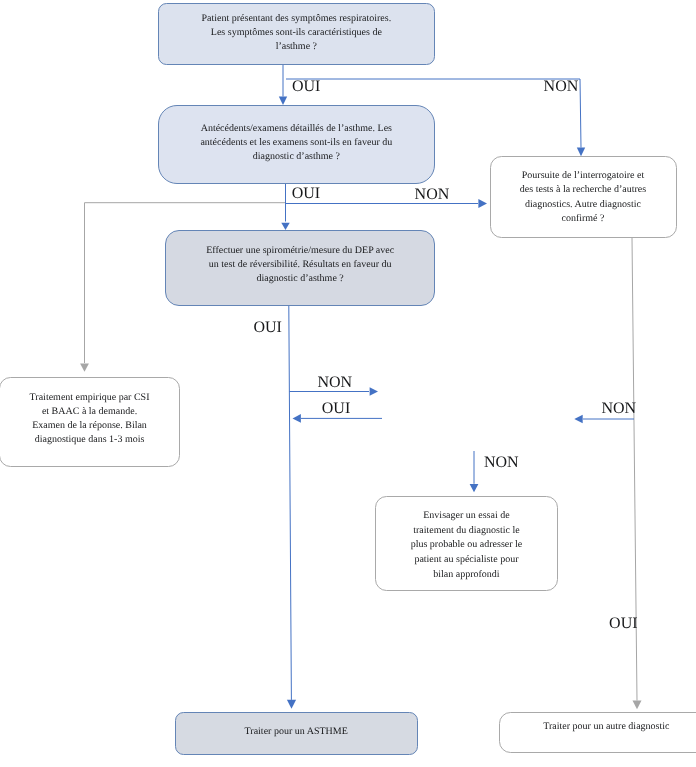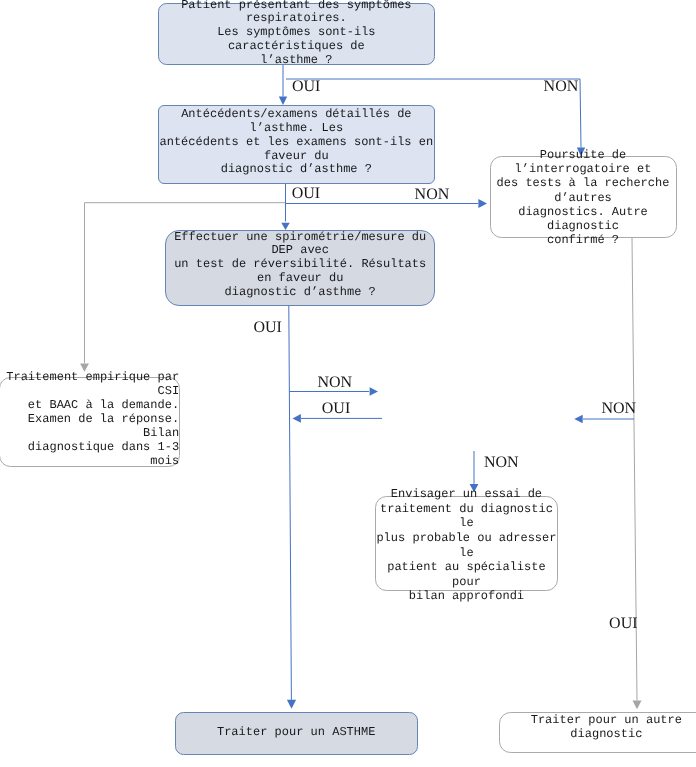--- a/index.html
+++ b/index.html
@@ -3,21 +3,21 @@
 <meta charset="utf-8">
 <style>
   html,body{margin:0;padding:0;}
   body{width:696px;height:767px;background:#ffffff;overflow:hidden;
        font-family:"Liberation Serif",serif;
        -webkit-font-smoothing:antialiased;text-rendering:geometricPrecision;}
   #canvas{position:relative;width:696px;height:767px;}
   #wires{position:absolute;left:0;top:0;width:696px;height:767px;}
   .node{position:absolute;box-sizing:border-box;display:flex;align-items:center;
         justify-content:center;text-align:center;}
-  .node .txt{font-size:12px;line-height:13.7px;color:#17181a;font-family:Liberation Mono, monospace;}
+  .node .txt{font-size:10px;line-height:13.7px;color:#17181a;}
   .node.blue{background:#dce2ee;border:1.3px solid #6485b6;border-radius:8.5px;}
   .node.white{background:#ffffff;border:1px solid #a9a9a9;border-radius:11.5px;}
   .lbl{position:absolute;font-size:16px;line-height:12px;color:#17181a;white-space:nowrap;}
   .lbl.muted{color:#8d8d8d;}
 </style>
 </head>
 <body>
 
 <div id="canvas">
 
@@ -64,30 +64,30 @@
       </g>
       <g>
         <path d="M634,419 L583,419" fill="none" stroke="#4472c4" stroke-width="1"></path>
         <polygon points="574.3,419 582.6999999999999,414.7 582.6999999999999,423.3" fill="#4472c4"></polygon>
       </g>
   </svg>
 
     <div class="node blue" style="left: 158.05px; top: 2.85px; width: 276.6px; height: 62.3px; background: rgb(220, 226, 238); border-color: rgb(100, 133, 182); border-radius: 8.5px; border-width: 1.3px;">
       <div class="txt" style="line-height: 13.7px; position: relative; top: -1px;">Patient présentant des symptômes respiratoires.<br>Les symptômes sont-ils caractéristiques de<br>l’asthme ?</div>
     </div>
-    <div class="node blue" style="left: 158.05px; top: 105.25px; width: 276.6px; height: 78.9px; background: rgb(221, 227, 240); border-color: rgb(100, 133, 182); border-radius: 6px; border-width: 1.3px;">
+    <div class="node blue" style="left: 158.05px; top: 105.25px; width: 276.6px; height: 78.9px; background: rgb(221, 227, 240); border-color: rgb(100, 133, 182); border-radius: 19px; border-width: 1.3px;">
       <div class="txt" style="line-height: 13.8px; position: relative; top: -2px;">Antécédents/examens détaillés de l’asthme. Les<br>antécédents et les examens sont-ils en faveur du<br>diagnostic d’asthme ?</div>
     </div>
     <div class="node blue" style="left: 165.35px; top: 229.85px; width: 269.7px; height: 76.3px; background: rgb(213, 217, 226); border-color: rgb(100, 133, 182); border-radius: 14px; border-width: 1.3px;">
       <div class="txt" style="line-height: 13.8px; position: relative; top: -3px;">Effectuer une spirométrie/mesure du DEP avec<br>un test de réversibilité. Résultats en faveur du<br>diagnostic d’asthme ?</div>
     </div>
     <div class="node white" style="left: 489.5px; top: 155.5px; width: 187px; height: 82.3px; background: rgb(255, 255, 255); border-color: rgb(169, 169, 169); border-radius: 11.5px; border-width: 1px;">
       <div class="txt" style="line-height: 14.2px; position: relative; top: 1px;">Poursuite de l’interrogatoire et<br>des tests à la recherche d’autres<br>diagnostics. Autre diagnostic<br>confirmé ?</div>
     </div>
-    <div class="node white" style="left: -1px; top: 376.8px; width: 181.1px; height: 90.3px; background: rgb(255, 255, 255); border-color: rgb(169, 169, 169); border-radius: 11.5px; border-width: 1px; text-align: right;">
+    <div class="node white" style="left: -1px; top: 376.8px; width: 181.1px; height: 90.3px; background: rgb(255, 255, 255); border-color: rgb(169, 169, 169); border-radius: 11.5px; border-width: 1px;">
       <div class="txt" style="line-height: 14px; position: relative; top: -3px;">Traitement empirique par CSI<br>et BAAC à la demande.<br>Examen de la réponse. Bilan<br>diagnostique dans 1-3 mois</div>
     </div>
     <div class="node white" style="left: 375px; top: 495.8px; width: 182.9px; height: 95.7px; background: rgb(255, 255, 255); border-color: rgb(169, 169, 169); border-radius: 11.5px; border-width: 1px;">
       <div class="txt" style="line-height: 14.6px; position: relative; top: 2px;">Envisager un essai de<br>traitement du diagnostic le<br>plus probable ou adresser le<br>patient au spécialiste pour<br>bilan approfondi</div>
     </div>
     <div class="node blue" style="left: 174.85px; top: 712.25px; width: 242.7px; height: 43.2px; background: rgb(214, 218, 226); border-color: rgb(100, 133, 182); border-radius: 8.5px; border-width: 1.3px;">
       <div class="txt" style="line-height: 14px; position: relative; top: -2px;">Traiter pour un ASTHME</div>
     </div>
     <div class="node white" style="left: 498.8px; top: 711.7px; width: 215.1px; height: 41.4px; background: rgb(255, 255, 255); border-color: rgb(169, 169, 169); border-radius: 11.5px; border-width: 1px;">
       <div class="txt" style="line-height: 14px; position: relative; top: -5px;">Traiter pour un autre diagnostic</div>

